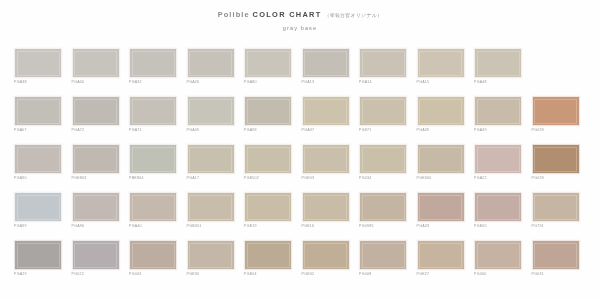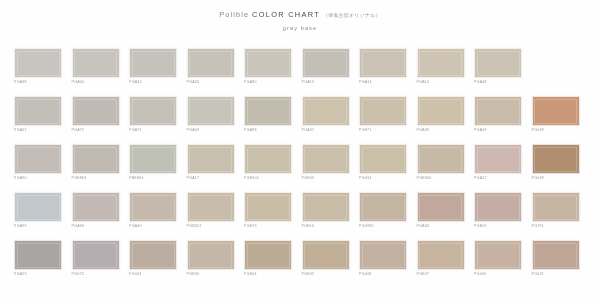--- a/index.html
+++ b/index.html
@@ -27,26 +27,26 @@
     padding-top: 11px;
   }
   .title-line {
     font-size: 7.4px;
     letter-spacing: 0.9px;
     color: #6f6d6b;
     white-space: nowrap;
     line-height: 1.1;
   }
   .title-brand {
-    font-weight: 400;
+    font-weight: 700;
     color: #8d8b89;
     letter-spacing: 1.1px;
   }
   .title-main {
-    font-weight: 400;
+    font-weight: 700;
     color: #4c4a49;
     letter-spacing: 1.3px;
   }
   .title-jp {
     font-size: 5px;
     color: #908e8c;
     letter-spacing: 0.2px;
   }
   .subtitle {
     margin-top: 6px;

